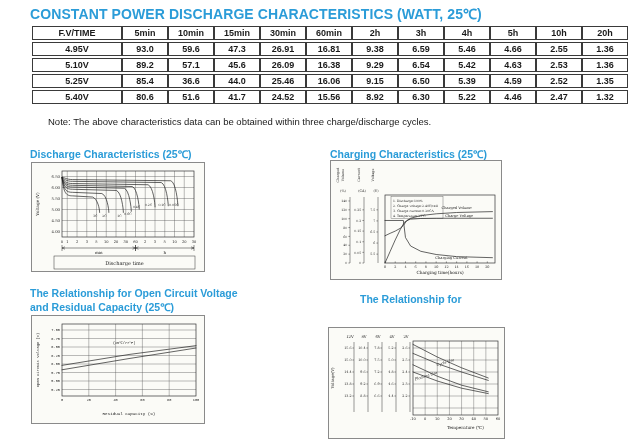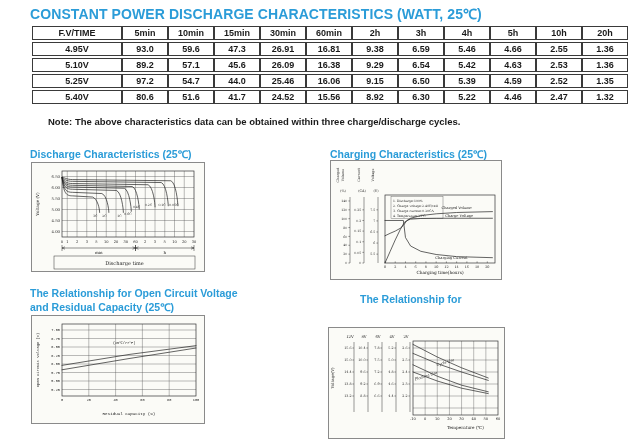--- a/index.html
+++ b/index.html
@@ -4,21 +4,21 @@
 <style>
   html,body{margin:0;padding:0;}
   body{width:640px;height:440px;background:#ffffff;position:relative;overflow:hidden;
        font-family:"Liberation Sans",sans-serif;color:#1a1a1a;}
   .main-title{position:absolute;left:30px;top:4px;font-size:14px;font-weight:bold;color:#2b9cd8;letter-spacing:0.1px;}
   table.power{position:absolute;left:32px;top:24px;border-collapse:separate;border-spacing:0 2px;}
   table.power th,table.power td{border:1px solid #3a3a3a;font-size:9px;font-weight:bold;text-align:center;
        height:10px;line-height:10px;padding:1px 0;white-space:nowrap;background:#fff;}
   table.power th:first-child,table.power td:first-child{width:88px;}
   table.power th,table.power td{width:44px;}
-  .note{position:absolute;left:32px;top:116px;font-size:9.5px;font-weight:bold;padding-left:16px;}
+  .note{position:absolute;left:32px;top:116px;font-size:9.5px;font-weight:normal;padding-left:16px;}
   .chart-title{position:absolute;font-size:10.5px;font-weight:bold;color:#2b9cd8;line-height:14px;}
   .chart-box{position:absolute;border:1px solid #8a8a8a;background:#fbfbf7;}
   .chart-box svg{display:block;}
 </style>
 </head>
 <body>
 
 <div class="main-title">CONSTANT POWER DISCHARGE CHARACTERISTICS (WATT, 25℃)</div>
 
 <table class="power">
@@ -62,22 +62,22 @@
         <td>16.38</td>
         <td>9.29</td>
         <td>6.54</td>
         <td>5.42</td>
         <td>4.63</td>
         <td>2.53</td>
         <td>1.36</td>
       </tr>
       <tr>
         <td>5.25V</td>
-        <td>97.2</td>
-        <td>54.7</td>
+        <td>85.4</td>
+        <td>36.6</td>
         <td>44.0</td>
         <td>25.46</td>
         <td>16.06</td>
         <td>9.15</td>
         <td>6.50</td>
         <td>5.39</td>
         <td>4.59</td>
         <td>2.52</td>
         <td>1.35</td>
       </tr>

